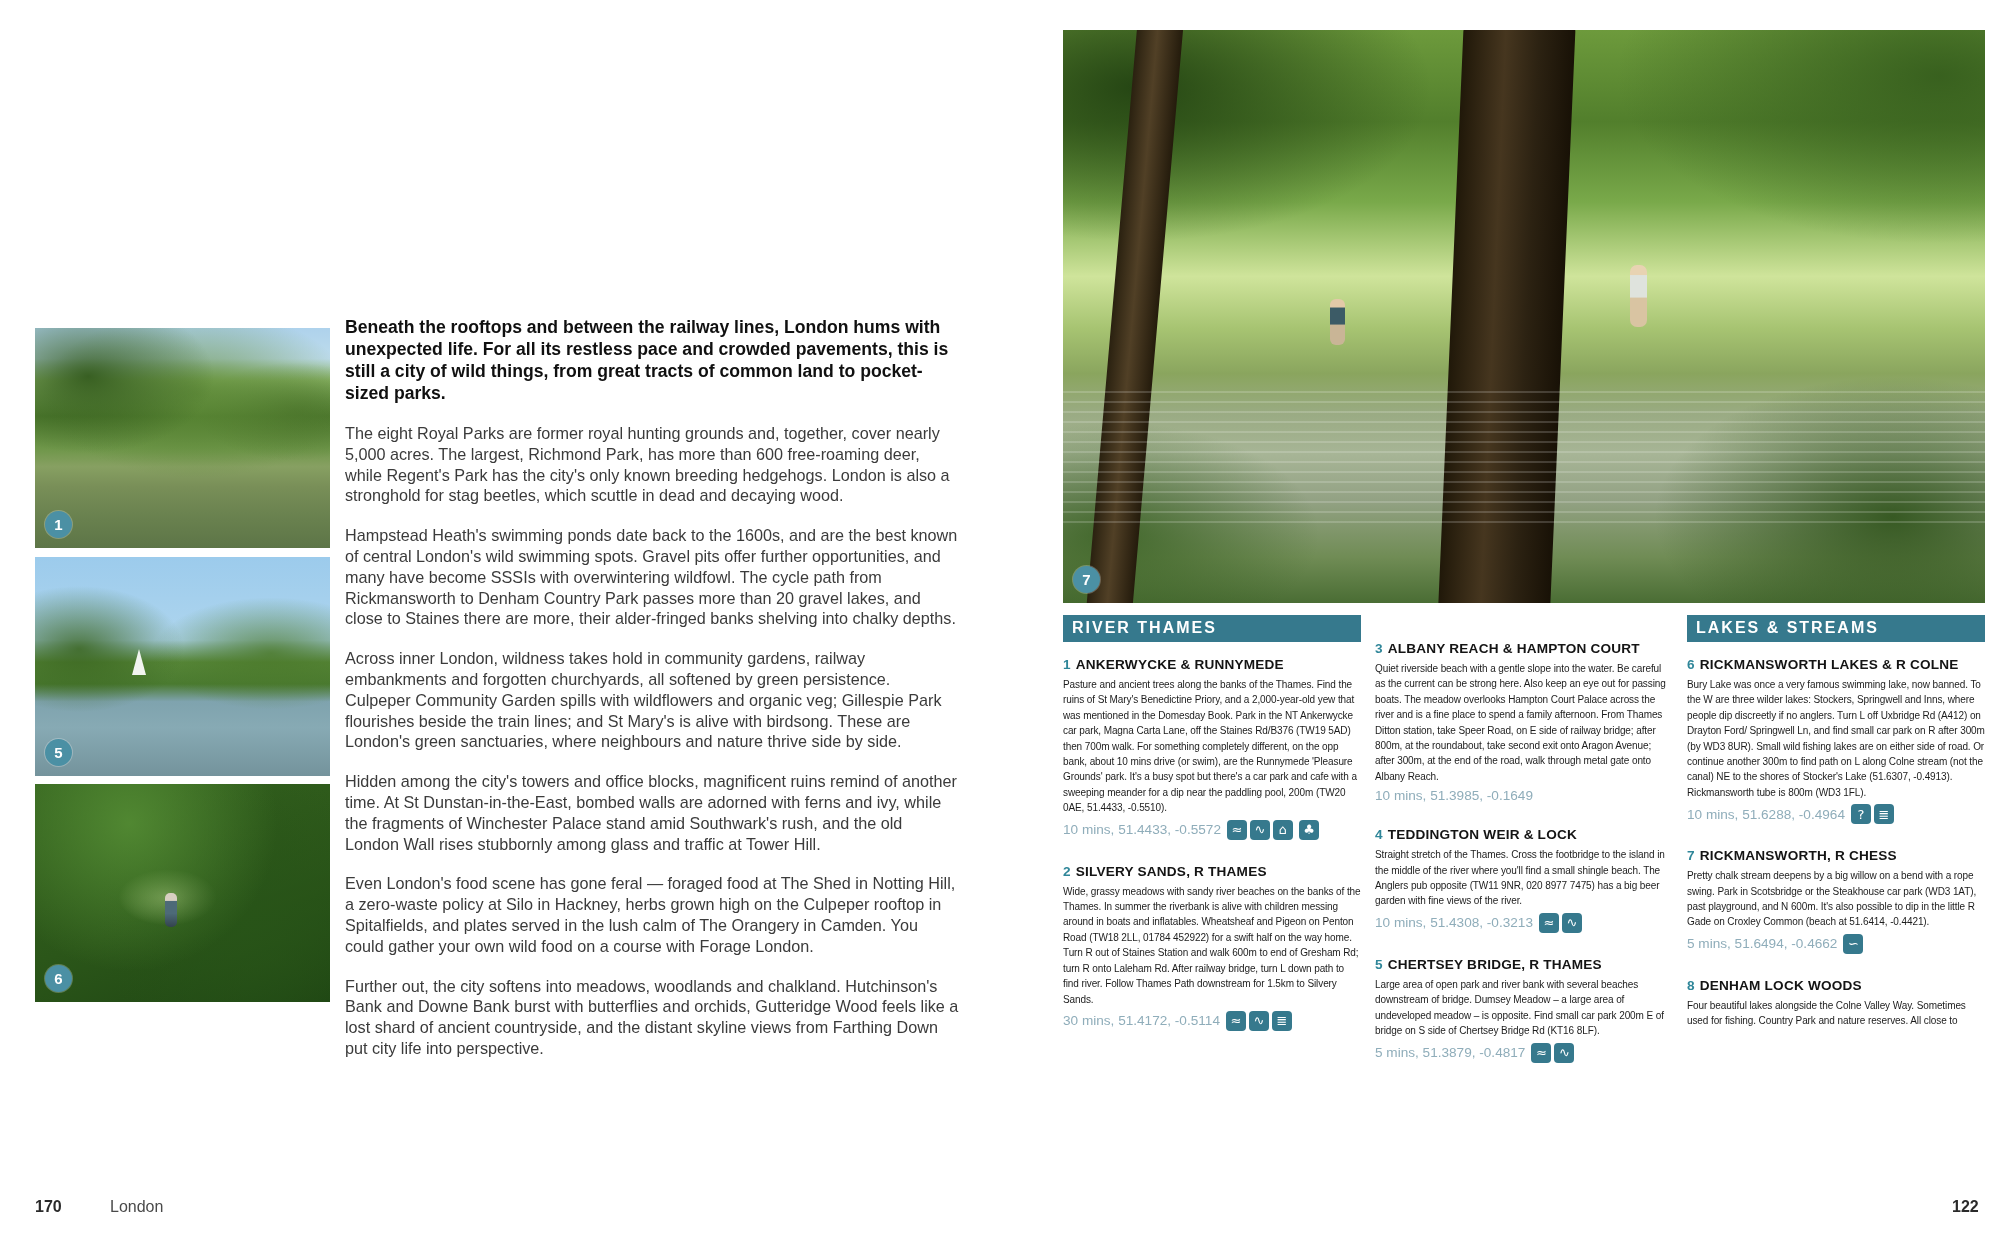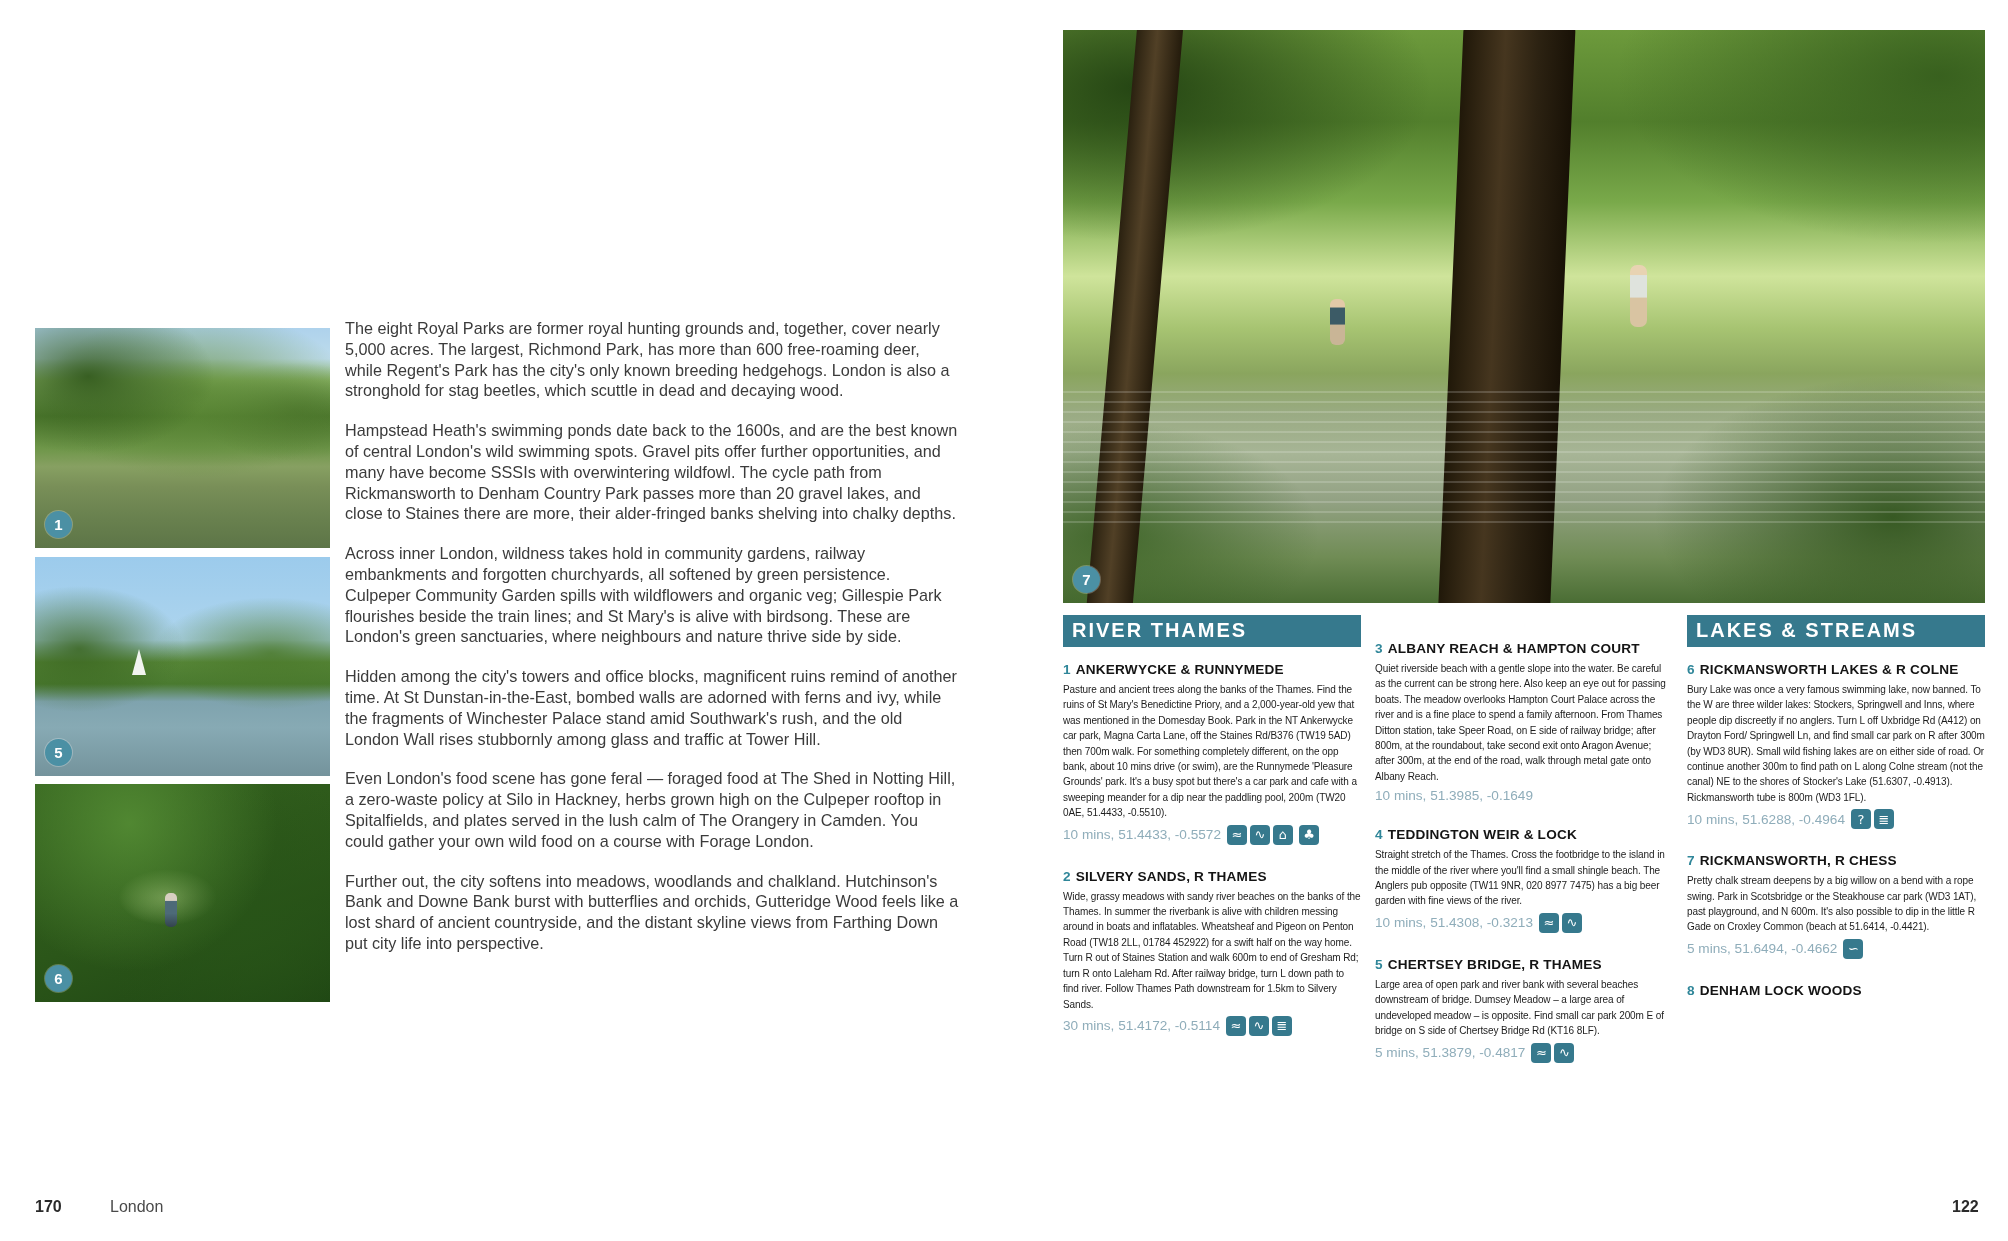--- a/index.html
+++ b/index.html
@@ -58,21 +58,21 @@
   .lead{font-weight:bold;font-size:17.6px;line-height:22px;color:#101010;margin:0 0 19px 0;}
   .para{font-size:16.2px;line-height:20.8px;color:#3b3b3b;margin:2px 0 19px 0;}
   
   .footer{position:absolute;top:1198px;font-size:16px;color:#2a2a2a;}
   #footer-num-left{left:35px;font-weight:bold;}
   #footer-label-left{left:110px;color:#4a4a4a;}
   #footer-num-right{left:1952px;font-weight:bold;}
   
   .col{position:absolute;width:298px;top:615px;}
   #col-1{left:1063px;}  #col-2{left:1375px;top:617px;margin-top:24px;}  #col-3{left:1687px;}
-  .section-bar{background:#36798d;color:#ffffff;font-weight:bold;font-size:20px;
+  .section-bar{background:#36798d;color:#ffffff;font-weight:bold;font-size:16px;
     letter-spacing:2px;padding:4px 8px 5px 9px;margin:0 0 15px 0;}
   .entry{margin-bottom:24px;}
   .entry-title{font-size:13.6px;font-weight:bold;color:#141414;margin:0 0 5px 0;letter-spacing:.2px;}
   .entry-num{color:#2f8699;margin-right:5px;}
   .entry-body{font-size:10px;line-height:15.4px;color:#1c1c1c;letter-spacing:-.1px;}
   .entry-meta{margin-top:4px;font-size:13.6px;color:#8fadba;display:flex;align-items:center;flex-wrap:wrap;}
   .icon-badge{width:20px;height:20px;border-radius:4px;background:#36798d;color:#ffffff;
     display:inline-flex;align-items:center;justify-content:center;
     font-size:13px;font-family:"DejaVu Sans",sans-serif;margin-left:3px;flex:none;}
   .icon-badge.gap{margin-left:6px;}
@@ -86,20 +86,21 @@
 <div class="photo" id="photo-5">
   <div class="sail"></div>
   <div class="photo-badge">5</div>
 </div>
 <div class="photo" id="photo-6">
   <div class="figure"></div>
   <div class="photo-badge">6</div>
 </div>
 
 <div id="left-text">
+  <p class="lead">Beneath the rooftops and between the railway lines, London hums with unexpected life. For all its restless pace and crowded pavements, this is still a city of wild things, from great tracts of common land to pocket-sized parks.</p>
   <p class="para">The eight Royal Parks are former royal hunting grounds and, together, cover nearly 5,000 acres. The largest, Richmond Park, has more than 600 free-roaming deer, while Regent's Park has the city's only known breeding hedgehogs. London is also a stronghold for stag beetles, which scuttle in dead and decaying wood.</p>
   <p class="para">Hampstead Heath's swimming ponds date back to the 1600s, and are the best known of central London's wild swimming spots. Gravel pits offer further opportunities, and many have become SSSIs with overwintering wildfowl. The cycle path from Rickmansworth to Denham Country Park passes more than 20 gravel lakes, and close to Staines there are more, their alder-fringed banks shelving into chalky depths.</p>
   <p class="para">Across inner London, wildness takes hold in community gardens, railway embankments and forgotten churchyards, all softened by green persistence. Culpeper Community Garden spills with wildflowers and organic veg; Gillespie Park flourishes beside the train lines; and St Mary's is alive with birdsong. These are London's green sanctuaries, where neighbours and nature thrive side by side.</p>
   <p class="para">Hidden among the city's towers and office blocks, magnificent ruins remind of another time. At St Dunstan-in-the-East, bombed walls are adorned with ferns and ivy, while the fragments of Winchester Palace stand amid Southwark's rush, and the old London Wall rises stubbornly among glass and traffic at Tower Hill.</p>
   <p class="para">Even London's food scene has gone feral — foraged food at The Shed in Notting Hill, a zero-waste policy at Silo in Hackney, herbs grown high on the Culpeper rooftop in Spitalfields, and plates served in the lush calm of The Orangery in Camden. You could gather your own wild food on a course with Forage London.</p>
   <p class="para">Further out, the city softens into meadows, woodlands and chalkland. Hutchinson's Bank and Downe Bank burst with butterflies and orchids, Gutteridge Wood feels like a lost shard of ancient countryside, and the distant skyline views from Farthing Down put city life into perspective.</p>
 </div>
 
 <div class="footer" id="footer-num-left">170</div>
 <div class="footer" id="footer-label-left">London</div>
@@ -187,16 +188,17 @@
     <p class="entry-title"><span class="entry-num">7</span><span>RICKMANSWORTH, R CHESS</span></p>
     <div class="entry-body">Pretty chalk stream deepens by a big willow on a bend with a rope swing. Park in Scotsbridge or the Steakhouse car park (WD3 1AT), past playground, and N 600m. It's also possible to dip in the little R Gade on Croxley Common (beach at 51.6414, -0.4421).</div>
     <div class="entry-meta">
       <span>5 mins, 51.6494, -0.4662</span>
       <span class="icon-badge gap">∽</span>
     </div>
   </div>
 
   <div class="entry">
     <p class="entry-title"><span class="entry-num">8</span><span>DENHAM LOCK WOODS</span></p>
+    <div class="entry-body">Four beautiful lakes alongside the Colne Valley Way. Sometimes used for fishing. Country Park and nature reserves. All close to</div>
   </div>
 </div>
 
 <div class="footer" id="footer-num-right">122</div>
 
 </body></html>

